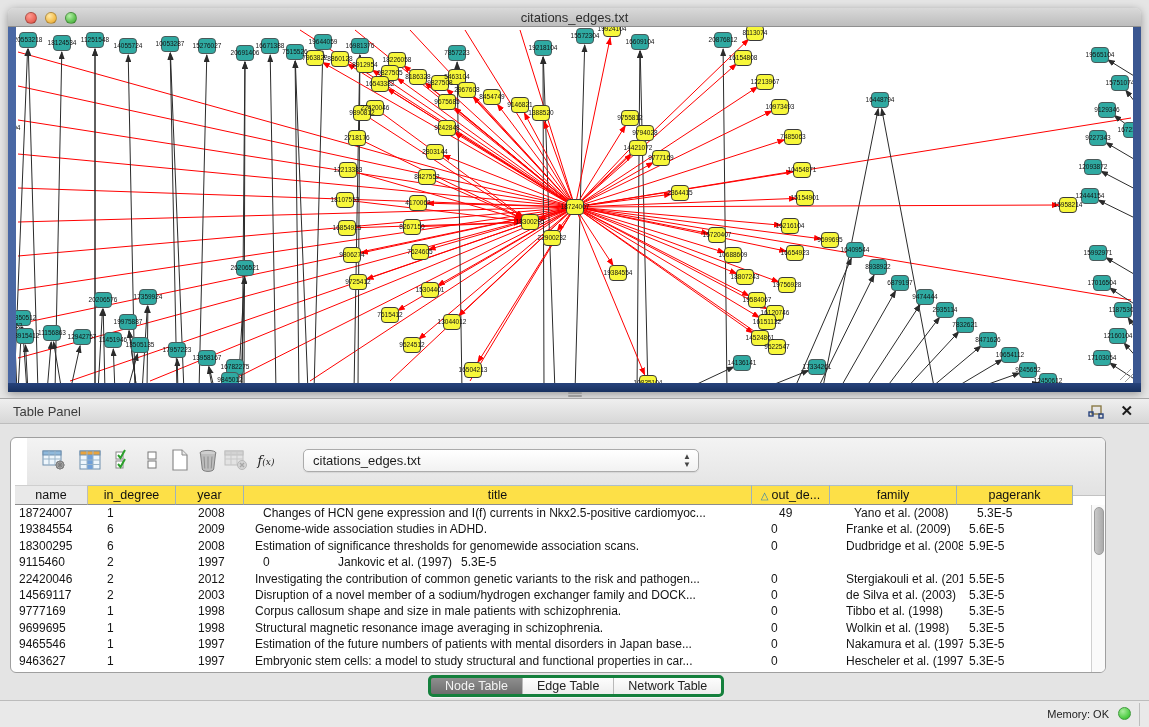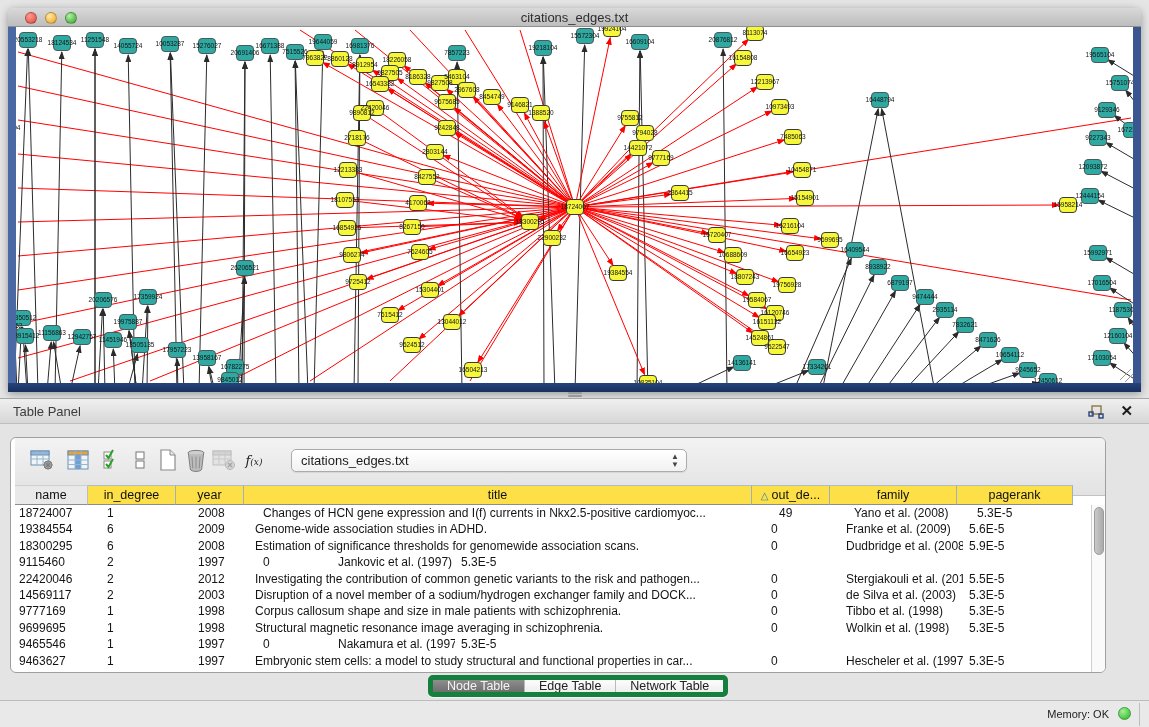--- a/index.html
+++ b/index.html
@@ -33,21 +33,21 @@
   
   .tp-header{position:absolute;left:0;top:398px;width:1149px;height:26px;
     background:linear-gradient(#efefef,#d7d7d7);border-top:1px solid #a6a6a6;border-bottom:1px solid #bdbdbd;}
   .tp-title{position:absolute;left:13px;top:5px;font-size:13px;color:#3c3c3c;}
   .tp-float{position:absolute;right:44px;top:5px;width:18px;height:16px;cursor:pointer;}
   .tp-close{position:absolute;right:16px;top:3px;font-size:15px;font-weight:bold;color:#1a1a1a;cursor:pointer;line-height:18px;}
   .tp-body{position:absolute;left:0;top:425px;width:1149px;height:275px;background:#e4e4e4;}
 
   .tbl-container{position:absolute;left:10px;top:12px;width:1096px;height:236px;
     background:#fff;border:1px solid #9f9f9f;border-radius:6px;overflow:hidden;}
-  .toolbar{position:absolute;left:4px;top:0;width:100%;height:58px;
+  .toolbar{position:absolute;left:16px;top:0;width:100%;height:58px;
     background:linear-gradient(#f3f3f3,#e2e2e2);border-bottom:1px solid #c2c2c2;}
   .icon-btn{position:absolute;top:9px;width:26px;height:26px;border:none;background:transparent;
     padding:0;cursor:pointer;display:flex;align-items:center;justify-content:center;}
   .fx{font-family:"DejaVu Serif",serif;font-style:italic;font-size:13px;color:#222;}
   .fx small{font-size:9px;font-style:italic;}
   .combo{position:absolute;left:276px;top:11px;width:396px;height:23px;background:linear-gradient(#fff,#f2f2f2);
     border:1px solid #ababab;border-radius:5px;font-size:13px;color:#1c1c1c;
     display:flex;align-items:center;padding-left:9px;cursor:pointer;box-shadow:0 1px 1px rgba(0,0,0,.08);}
   .combo .arrows{position:absolute;right:7px;top:3px;font-size:8px;line-height:8px;color:#444;text-align:center;}
 
@@ -57,21 +57,21 @@
      background:#fde047;font-size:12.5px;color:#111;display:flex;align-items:center;justify-content:center;overflow:hidden;white-space:nowrap;}
   .th.gray{background:#e9e9e9;border-right:1px solid #bdbdbd;border-top:1px solid #cfcfcf;}
   .sort-tri{color:#2f7fae;font-size:10px;margin-right:3px;}
   .trow{display:flex;height:16.4px;background:#fff;}
   .td{font-size:12px;color:#141414;line-height:16.4px;white-space:nowrap;overflow:hidden;}
   .vscroll{position:absolute;right:0;top:67px;bottom:0;width:14px;background:#fafafa;border-left:1px solid #d0d0d0;}
   .vthumb{position:absolute;left:1.5px;top:2px;width:10px;height:48px;background:linear-gradient(90deg,#c9c9c9,#ababab);
     border-radius:5px;border:1px solid #9b9b9b;cursor:pointer;}
 
   
-  .tabs{position:absolute;left:428px;top:250px;height:22px;display:flex;border:5px solid #15803d;
+  .tabs{position:absolute;left:428px;top:250px;height:22px;display:flex;border:3px solid #15803d;
     border-radius:5px;overflow:hidden;background:#4d7c0f;box-shadow:0 1px 1px rgba(255,255,255,.7);}
   .tab{height:100%;padding:0 14px;font-size:12.5px;color:#222;background:linear-gradient(#fdfdfd,#eee);
     display:flex;align-items:center;border-right:1px solid #b9b9b9;cursor:pointer;white-space:nowrap;}
   .tab:last-child{border-right:none;}
   .tab.active{background:linear-gradient(#8e8e8e,#6e6e6e);color:#f4f4f4;}
 
   
   .statusbar{position:absolute;left:0;top:700px;width:1149px;height:27px;background:#e9e9e9;border-top:1px solid #bcbcbc;}
   .mem{position:absolute;right:40px;top:7px;font-size:11px;color:#222;}
   .memdot{position:absolute;right:18px;top:6px;width:13px;height:13px;border-radius:50%;
@@ -915,20 +915,21 @@
               <div class="td" style="width: 68px; padding-left: 16px;">1998</div>
               <div class="td" style="width: 508px; padding-left: 5px;">Structural magnetic resonance image averaging in schizophrenia.</div>
               <div class="td" style="width: 78px; padding-left: 13px;">0</div>
               <div class="td" style="width: 127px; padding-left: 10px;">Wolkin et al. (1998)</div>
               <div class="td" style="width: 116px; padding-left: 6px;">5.3E-5</div>
             </div>
             <div class="trow">
               <div class="td" style="width: 79px; padding-left: 4px;">9465546</div>
               <div class="td" style="width: 88px; padding-left: 13px;">1</div>
               <div class="td" style="width: 68px; padding-left: 16px;">1997</div>
+              <div class="td" style="width: 508px; padding-left: 5px;">Estimation of the future numbers of patients with mental disorders in Japan base...</div>
               <div class="td" style="width: 78px; padding-left: 13px;">0</div>
               <div class="td" style="width: 127px; padding-left: 10px;">Nakamura et al. (1997)</div>
               <div class="td" style="width: 116px; padding-left: 6px;">5.3E-5</div>
             </div>
             <div class="trow">
               <div class="td" style="width: 79px; padding-left: 4px;">9463627</div>
               <div class="td" style="width: 88px; padding-left: 13px;">1</div>
               <div class="td" style="width: 68px; padding-left: 16px;">1997</div>
               <div class="td" style="width: 508px; padding-left: 5px;">Embryonic stem cells: a model to study structural and functional properties in car...</div>
               <div class="td" style="width: 78px; padding-left: 13px;">0</div>

